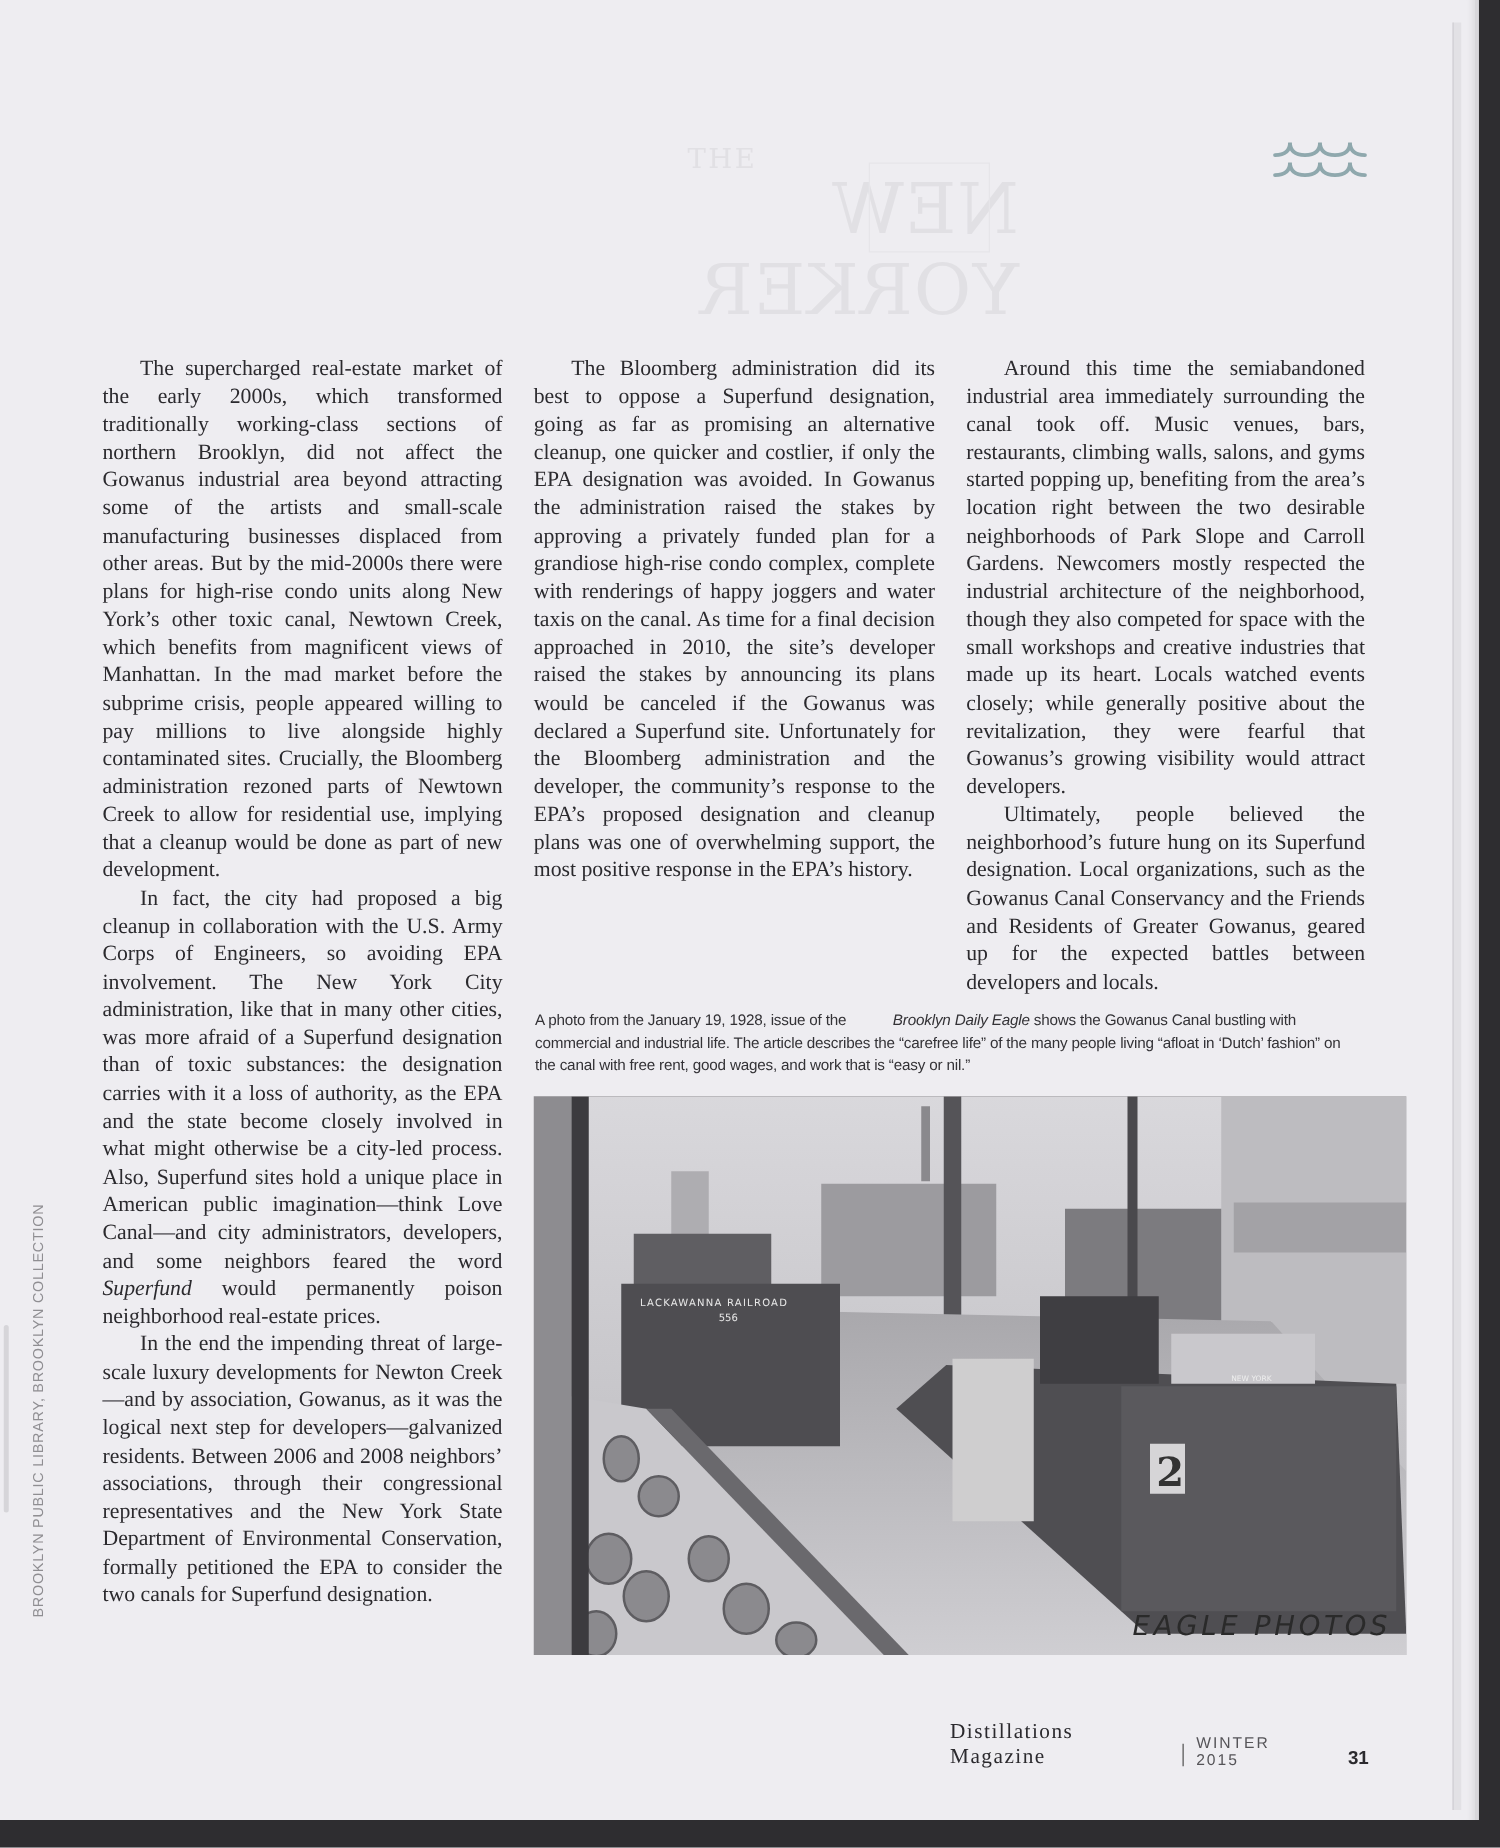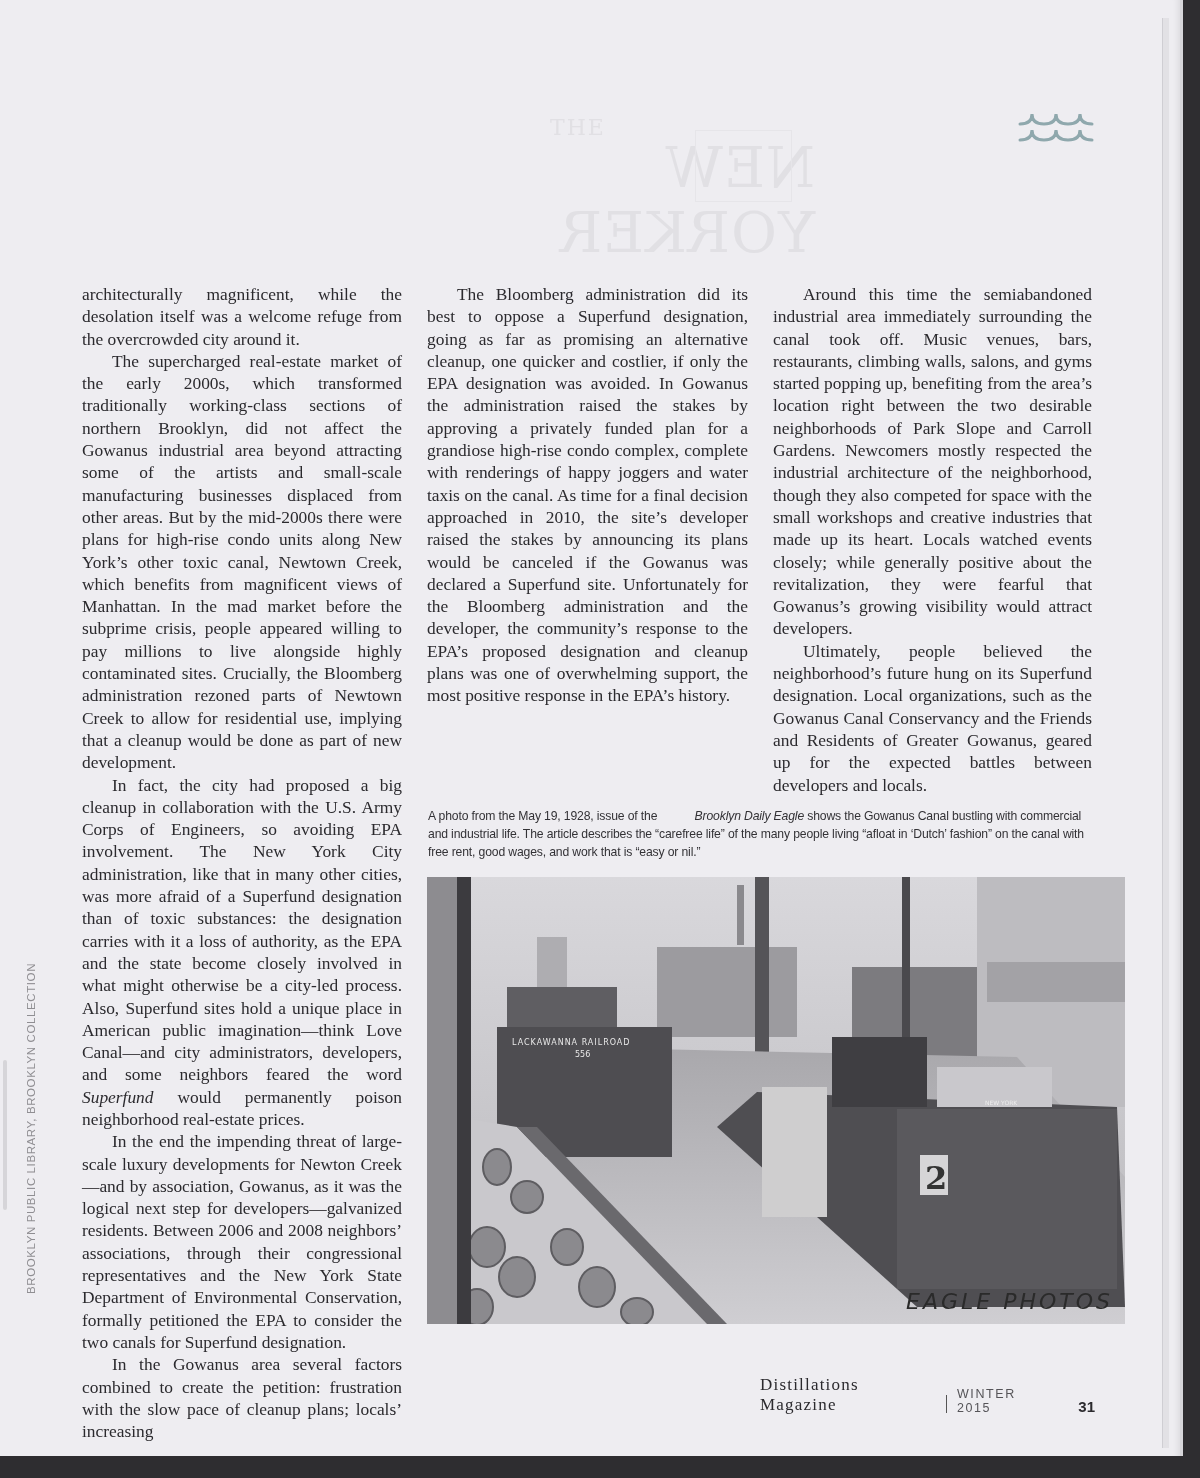--- a/index.html
+++ b/index.html
@@ -83,38 +83,36 @@
   </div>
 
   <svg class="wave-icon" viewBox="0 0 76 34">
     <g fill="none" stroke="#8fa8ad" stroke-width="3" stroke-linecap="round">
       <path d="M2 12 Q14 12 14 2 Q14 12 26 12 Q38 12 38 2 Q38 12 50 12 Q62 12 62 2 Q62 12 74 12"></path>
       <path d="M2 28 Q14 28 14 18 Q14 28 26 28 Q38 28 38 18 Q38 28 50 28 Q62 28 62 18 Q62 28 74 28"></path>
     </g>
   </svg>
 
   <div class="col col1">
-    <p class="cont">architecturally magnificent, while the desolation itself was a welcome refuge from the overcrowded city around it.</p>
     <p>The supercharged real-estate market of the early 2000s, which transformed traditionally working-class sections of northern Brooklyn, did not affect the Gowanus industrial area beyond attracting some of the artists and small-scale manufacturing businesses displaced from other areas. But by the mid-2000s there were plans for high-rise condo units along New York’s other toxic canal, Newtown Creek, which benefits from magnificent views of Manhattan. In the mad market before the subprime crisis, people appeared willing to pay millions to live alongside highly contaminated sites. Crucially, the Bloomberg administration rezoned parts of Newtown Creek to allow for residential use, implying that a cleanup would be done as part of new development.</p>
     <p><span>In fact, the city had proposed a big cleanup in collaboration with the U.S. Army Corps of Engineers, so avoiding EPA involvement. The New York City administration, like that in many other cities, was more afraid of a Superfund designation than of toxic substances: the designation carries with it a loss of authority, as the EPA and the state become closely involved in what might otherwise be a city-led process. Also, Superfund sites hold a unique place in American public imagination—think Love Canal—and city administrators, developers, and some neighbors feared the word </span><i>Superfund</i><span> would permanently poison neighborhood real-estate prices.</span></p>
     <p>In the end the impending threat of large-scale luxury developments for Newton Creek—and by association, Gowanus, as it was the logical next step for developers—galvanized residents. Between 2006 and 2008 neighbors’ associations, through their congressional representatives and the New York State Department of Environmental Conservation, formally petitioned the EPA to consider the two canals for Superfund designation.</p>
-    <p>In the Gowanus area several factors combined to create the petition: frustration with the slow pace of cleanup plans; locals’ increasing</p>
   </div>
 
   <div class="col col2">
     <p>The Bloomberg administration did its best to oppose a Superfund designation, going as far as promising an alternative cleanup, one quicker and costlier, if only the EPA designation was avoided. In Gowanus the administration raised the stakes by approving a privately funded plan for a grandiose high-rise condo complex, complete with renderings of happy joggers and water taxis on the canal. As time for a final decision approached in 2010, the site’s developer raised the stakes by announcing its plans would be canceled if the Gowanus was declared a Superfund site. Unfortunately for the Bloomberg administration and the developer, the community’s response to the EPA’s proposed designation and cleanup plans was one of overwhelming support, the most positive response in the EPA’s history.</p>
   </div>
 
   <div class="col col3">
     <p>Around this time the semiabandoned industrial area immediately surrounding the canal took off. Music venues, bars, restaurants, climbing walls, salons, and gyms started popping up, benefiting from the area’s location right between the two desirable neighborhoods of Park Slope and Carroll Gardens. Newcomers mostly respected the industrial architecture of the neighborhood, though they also competed for space with the small workshops and creative industries that made up its heart. Locals watched events closely; while generally positive about the revitalization, they were fearful that Gowanus’s growing visibility would attract developers.</p>
     <p>Ultimately, people believed the neighborhood’s future hung on its Superfund designation. Local organizations, such as the Gowanus Canal Conservancy and the Friends and Residents of Greater Gowanus, geared up for the expected battles between developers and locals.</p>
   </div>
 
   <div class="caption">
-    <span>A photo from the May 19, 1928, issue of the </span><i>Brooklyn Daily Eagle</i><span> shows the Gowanus Canal bustling with commercial and industrial life. The article describes the “carefree life” of the many people living “afloat in ‘Dutch’ fashion” on the canal with free rent, good wages, and work that is “easy or nil.”</span>
+    <span>A photo from the January 19, 1928, issue of the </span><i>Brooklyn Daily Eagle</i><span> shows the Gowanus Canal bustling with commercial and industrial life. The article describes the “carefree life” of the many people living “afloat in ‘Dutch’ fashion” on the canal with free rent, good wages, and work that is “easy or nil.”</span>
   </div>
 
   <div class="photo">
     <svg width="668" height="447" viewBox="0 0 668 447">
       <defs>
         <linearGradient id="sky" x1="0" y1="0" x2="0" y2="1">
           <stop offset="0" stop-color="#d9d8dc"></stop>
           <stop offset="1" stop-color="#b8b7bb"></stop>
         </linearGradient>
         <linearGradient id="water" x1="0" y1="0" x2="0" y2="1">

